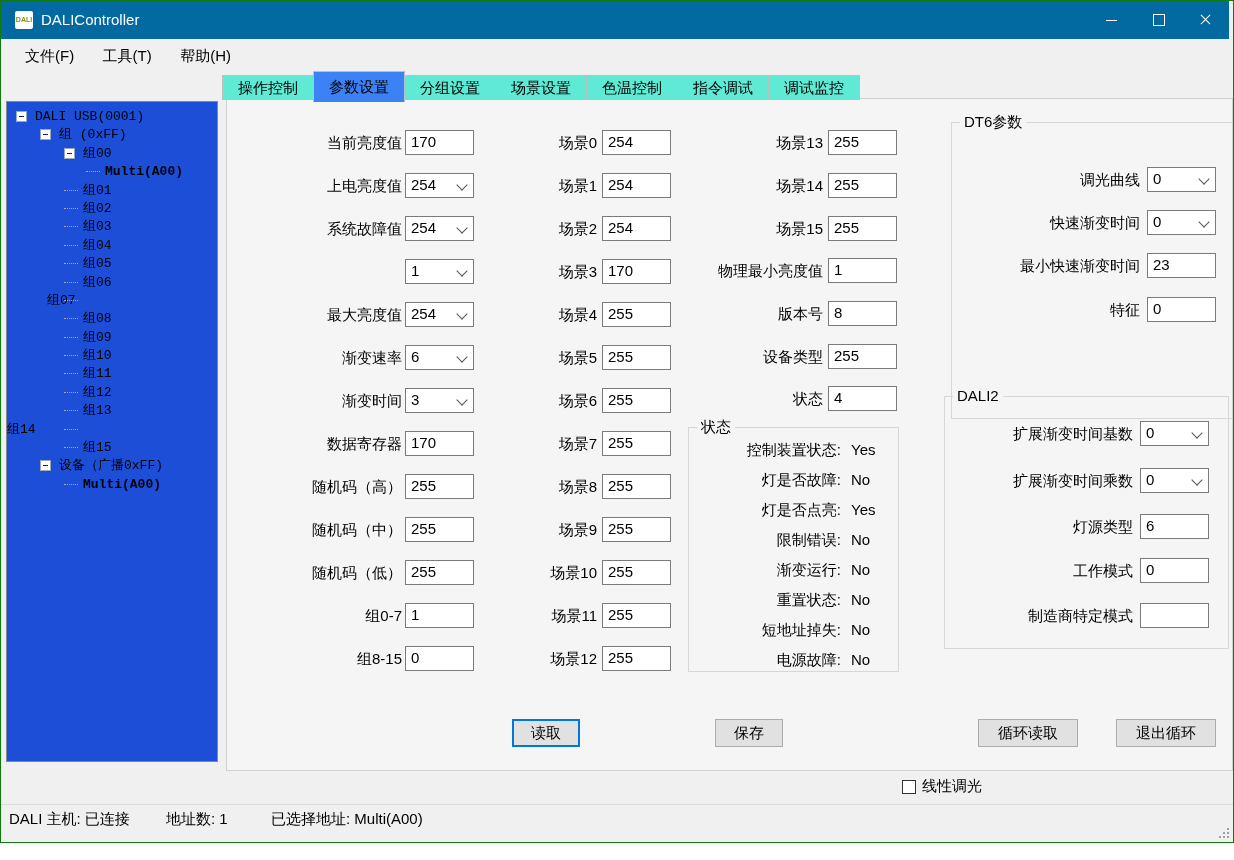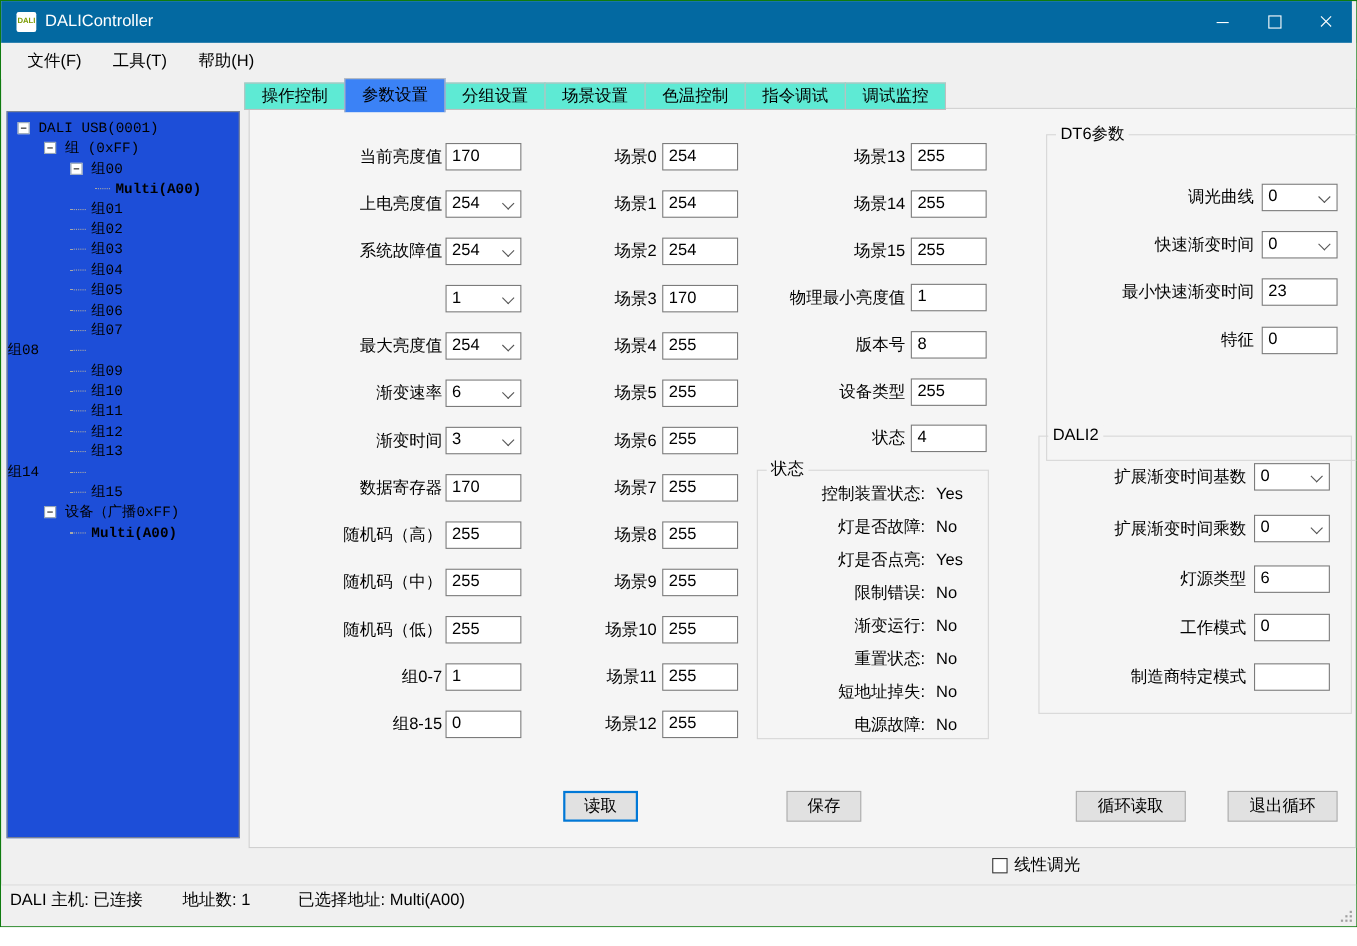--- a/index.html
+++ b/index.html
@@ -87,22 +87,22 @@
     <div class="ti" style="padding-left:28px"><span class="exp" style="left:9px"></span><span class="tlabel">DALI USB(0001)</span></div>
     <div class="ti" style="padding-left:52px"><span class="exp" style="left:33px"></span><span class="tlabel">组 (0xFF)</span></div>
     <div class="ti" style="padding-left:76px"><span class="exp" style="left:57px"></span><span class="tlabel">组00</span></div>
     <div class="ti" style="padding-left:98px"><span class="stub" style="left:79px"></span><span class="tlabel b">Multi(A00)</span></div>
     <div class="ti" style="padding-left:76px"><span class="stub" style="left:57px"></span><span class="tlabel">组01</span></div>
     <div class="ti" style="padding-left:76px"><span class="stub" style="left:57px"></span><span class="tlabel">组02</span></div>
     <div class="ti" style="padding-left:76px"><span class="stub" style="left:57px"></span><span class="tlabel">组03</span></div>
     <div class="ti" style="padding-left:76px"><span class="stub" style="left:57px"></span><span class="tlabel">组04</span></div>
     <div class="ti" style="padding-left:76px"><span class="stub" style="left:57px"></span><span class="tlabel">组05</span></div>
     <div class="ti" style="padding-left:76px"><span class="stub" style="left:57px"></span><span class="tlabel">组06</span></div>
-    <div class="ti" style="padding-left:76px"><span class="stub" style="left:57px"></span><span class="tlabel">组07</span></div>
-    <div class="ti" style=""><span class="stub" style="left:57px"></span><span class="tlabel">组08</span></div>
+    <div class="ti" style="padding-left:40px"><span class="stub" style="left:57px"></span><span class="tlabel">组07</span></div>
+    <div class="ti" style="padding-left:76px"><span class="stub" style="left:57px"></span><span class="tlabel">组08</span></div>
     <div class="ti" style="padding-left:76px"><span class="stub" style="left:57px"></span><span class="tlabel">组09</span></div>
     <div class="ti" style="padding-left:76px"><span class="stub" style="left:57px"></span><span class="tlabel">组10</span></div>
     <div class="ti" style="padding-left:76px"><span class="stub" style="left:57px"></span><span class="tlabel">组11</span></div>
     <div class="ti" style="padding-left:76px"><span class="stub" style="left:57px"></span><span class="tlabel">组12</span></div>
     <div class="ti" style="padding-left:76px"><span class="stub" style="left:57px"></span><span class="tlabel">组13</span></div>
     <div class="ti" style=""><span class="stub" style="left:57px"></span><span class="tlabel">组14</span></div>
     <div class="ti" style="padding-left:76px"><span class="stub" style="left:57px"></span><span class="tlabel">组15</span></div>
     <div class="ti" style="padding-left:52px"><span class="exp" style="left:33px"></span><span class="tlabel">设备（广播0xFF)</span></div>
     <div class="ti" style="padding-left:76px"><span class="stub" style="left:57px"></span><span class="tlabel b">Multi(A00)</span></div>
   </div>

